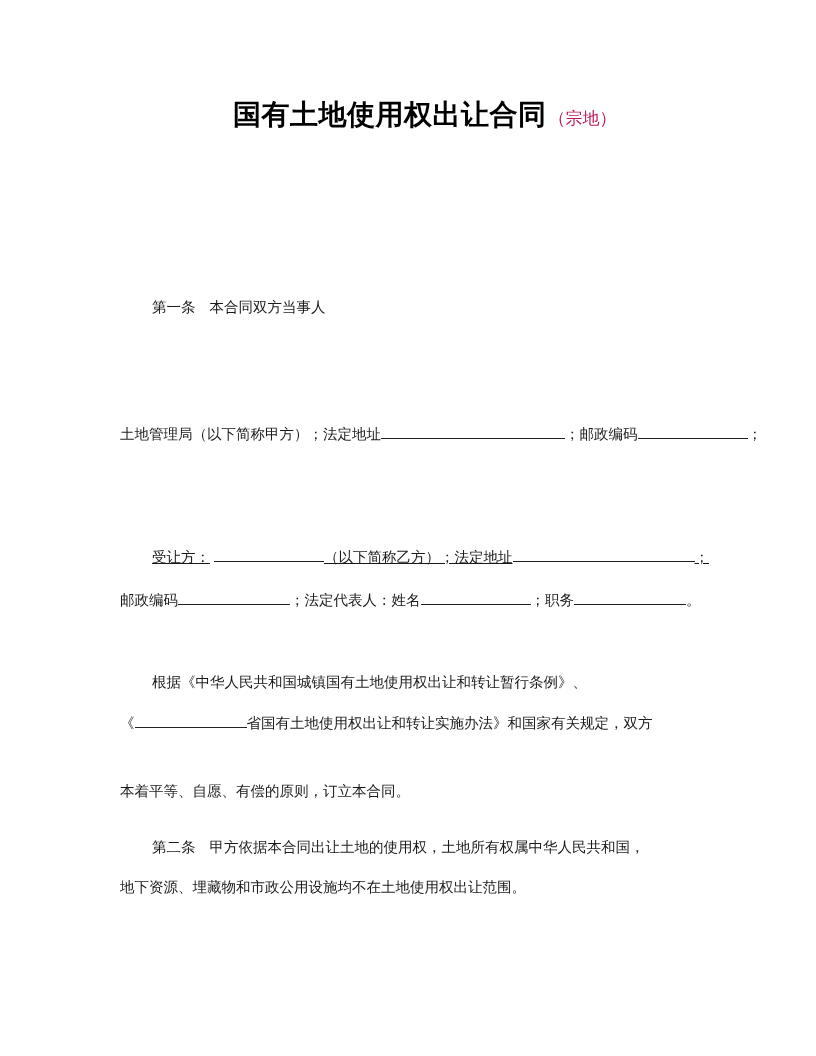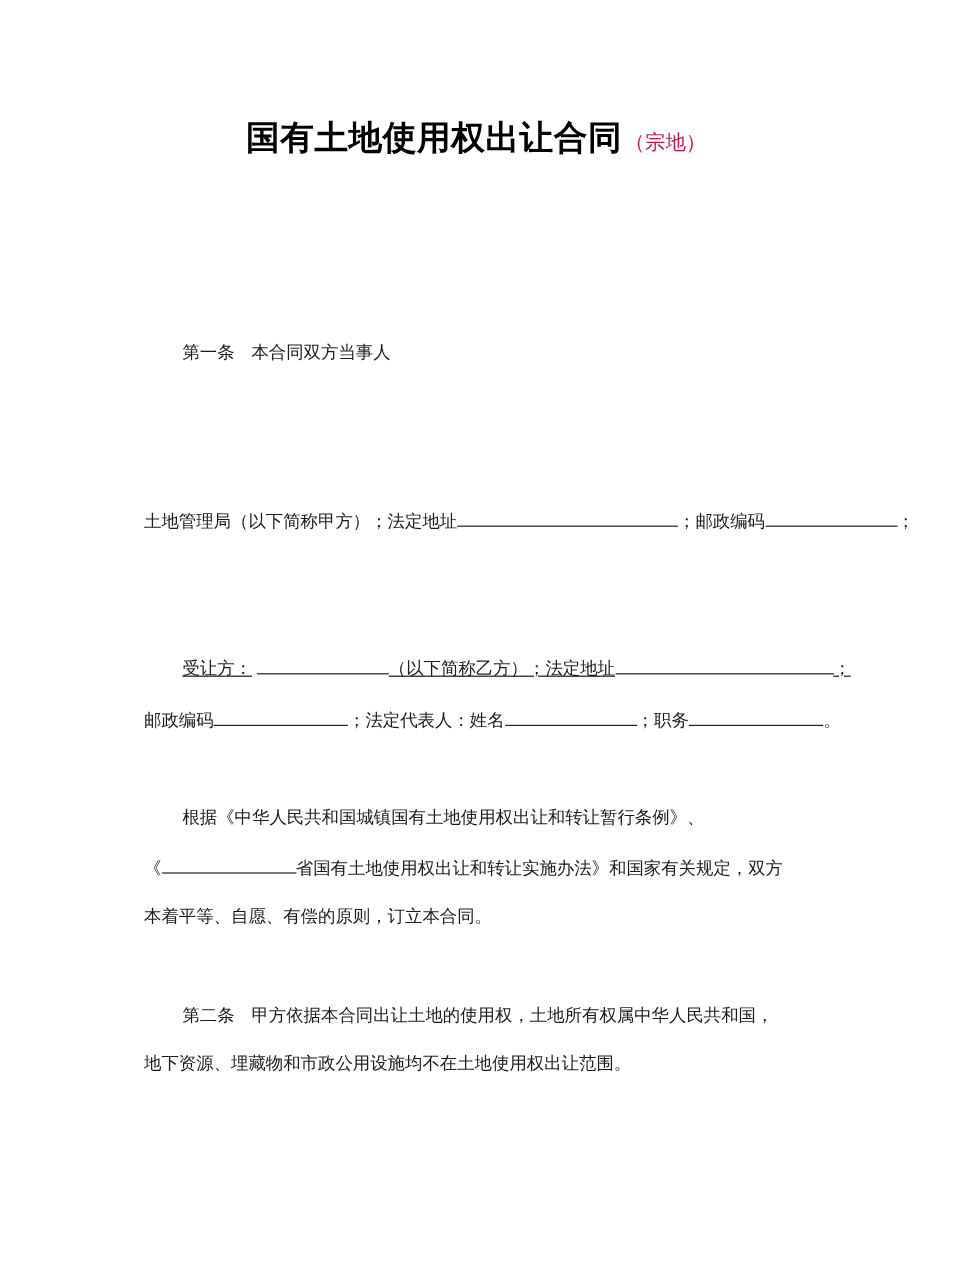--- a/index.html
+++ b/index.html
@@ -1,36 +1,36 @@
 <!DOCTYPE html>
 <html><head>
   <meta charset="utf-8">
   <style>
     html, body { margin: 0; padding: 0; background: #ffffff; }
     body { width: 816px; height: 1056px; position: relative; overflow: hidden;
            font-family: "DejaVu Serif", "Liberation Serif", serif; color: #111; }
     .page { position: absolute; left: 0; top: 0; width: 816px; height: 1056px; background: #fff; }
     .title { position: absolute; left: 205px; top: 96px; white-space: nowrap; }
     .title-main { font-family: "DejaVu Sans", "Liberation Sans", sans-serif; font-weight: bold;
-                  font-size: 28px; letter-spacing: 0.5px; color: #000; }
+                  font-size: 28px; letter-spacing: 0.5px; color: #000; margin-left: 28px; }
     .title-sub { font-size: 17px; color: #be185d; margin-left: 2px; }
     .line { position: absolute; white-space: nowrap; font-size: 14.5px; line-height: 20px; color: #1a1a1a; }
     .blank { display: inline-block; border-bottom: 1px solid #222; height: 14px; vertical-align: baseline; }
     .gap { display: inline-block; width: 14px; }
   </style>
 </head>
 <body>
 
 <div class="page">
 
   <div class="title">
     <span class="title-main">国有土地使用权出让合同</span><span class="title-sub">（宗地）</span>
   </div>
 
-  <div class="line" style="left:152px; top:284px;">
+  <div class="line" style="left:152px; top:297px;">
     <span>第一条</span><span class="gap"></span><span>本合同双方当事人</span>
   </div>
 
 
   <div class="line" style="left:120px; top:424px;text-align:center;">
     <span>土地管理局（以下简称甲方）；法定地址</span><span class="blank" style="width:184px;"></span><span>；邮政编码</span><span class="blank" style="width:110px;"></span><span>；</span>
   </div>
 
 
   <div class="line" style="left:152px; top:547px;text-decoration:underline;">
@@ -40,21 +40,21 @@
   <div class="line" style="left:120px; top:590px;">
     <span>邮政编码</span><span class="blank" style="width:112px;"></span><span>；法定代表人：姓名</span><span class="blank" style="width:110px;"></span><span>；职务</span><span class="blank" style="width:112px;"></span><span>。</span>
   </div>
 
   <div class="line" style="left:152px; top:672px;">根据《中华人民共和国城镇国有土地使用权出让和转让暂行条例》、</div>
 
   <div class="line" style="left:120px; top:713px;">
     <span>《</span><span class="blank" style="width:112px;"></span><span>省国有土地使用权出让和转让实施办法》和国家有关规定，双方</span>
   </div>
 
-  <div class="line" style="left:120px; top:754px;text-align:center;">本着平等、自愿、有偿的原则，订立本合同。</div>
+  <div class="line" style="left:120px; top:781px;text-align:center;">本着平等、自愿、有偿的原则，订立本合同。</div>
 
   <div class="line" style="left:152px; top:837px;">
     <span>第二条</span><span class="gap"></span><span>甲方依据本合同出让土地的使用权，土地所有权属中华人民共和国，</span>
   </div>
 
   <div class="line" style="left:120px; top:877px;">地下资源、埋藏物和市政公用设施均不在土地使用权出让范围。</div>
 
 </div>
 
 </body></html>

